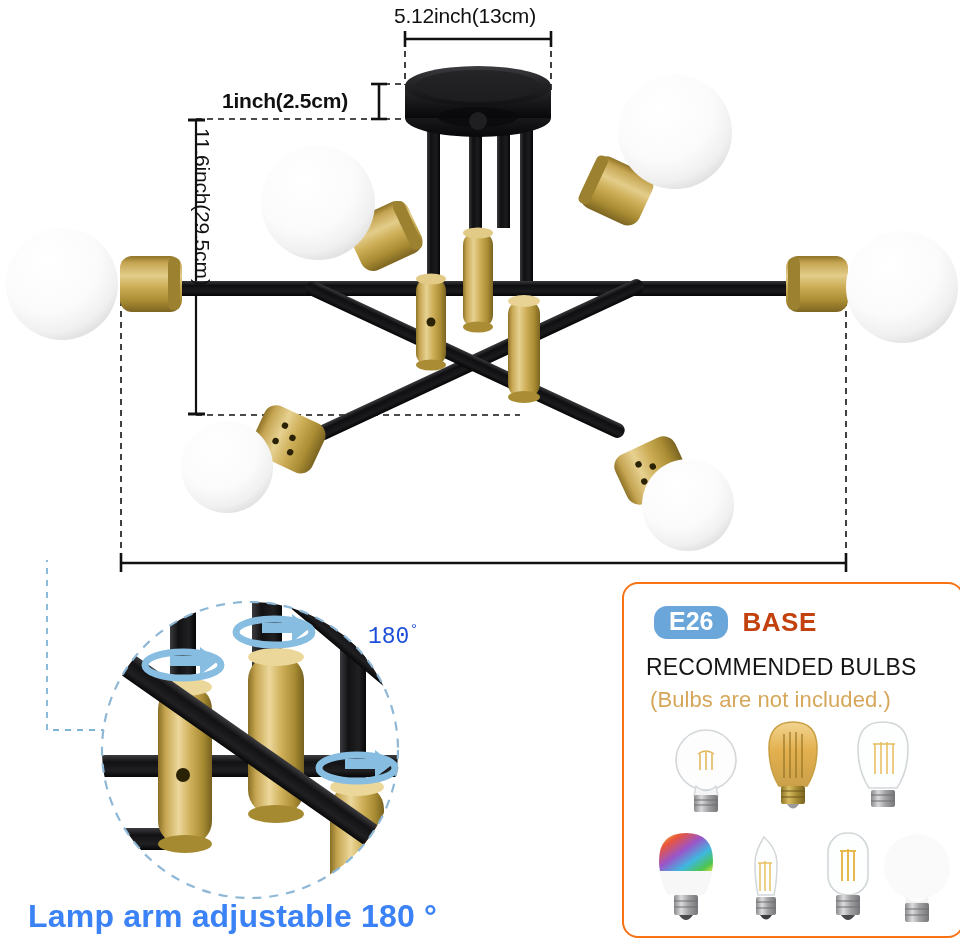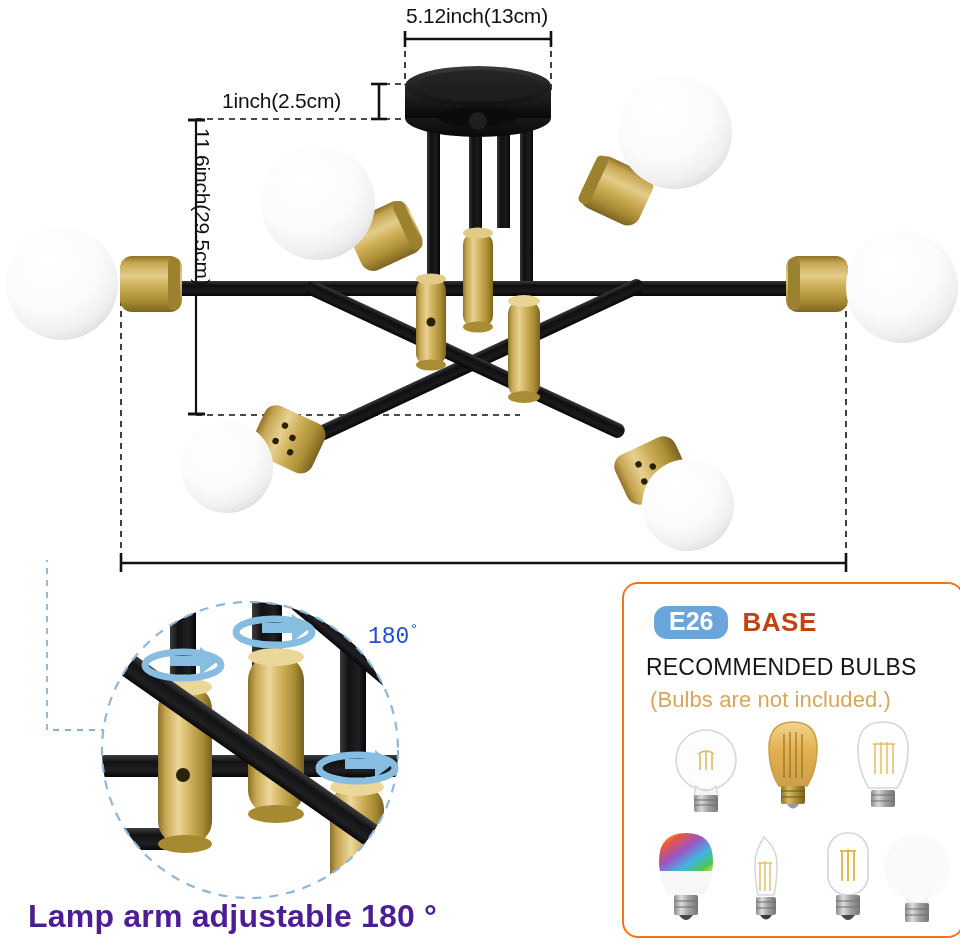--- a/index.html
+++ b/index.html
@@ -36,21 +36,21 @@
     position:absolute;left:22px;top:70px;font-size:23px;color:#151515;
     letter-spacing:0.2px;
   }
   #notincl-label{
     position:absolute;left:26px;top:103px;font-size:22px;color:#d6a75a;
     letter-spacing:0.1px;
   }
   .bulb-grid{position:absolute;left:0;width:100%;}
   
   #arm-caption{
-    left:28px;top:898px;font-size:32px;font-weight:bold;color:#4c1d95;
+    left:28px;top:898px;font-size:32px;font-weight:bold;color:#3b82f6;
     letter-spacing:0.2px;white-space:nowrap;
   }
   #inset-180{
     left:368px;top:622px;font-size:23px;color:#1d4ed8;font-weight:normal;font-family:Liberation Mono, monospace;
   }
 </style>
 </head>
 <body>
 
 <div id="stage">
@@ -222,22 +222,22 @@
         <rect x="618" y="444" width="66" height="54" rx="13" fill="url(#goldV)"></rect>
         <circle cx="642" cy="460" r="3.2" fill="#2a2205"></circle>
         <circle cx="654" cy="468" r="3.2" fill="#2a2205"></circle>
         <circle cx="640" cy="478" r="3.2" fill="#2a2205"></circle>
         <circle cx="658" cy="482" r="3.2" fill="#2a2205"></circle>
       </g>
       <circle cx="688" cy="505" r="46" fill="url(#globeG)"></circle>
     </g>
   </svg>
 
-  <div class="abs dimtext" style="left:394px;top:4px;margin-left:12px;">5.12inch(13cm)</div>
-  <div class="abs dimtext" style="left:222px;top:89px;">1inch(2.5cm)</div>
+  <div class="abs dimtext" style="left:394px;top:4px;">5.12inch(13cm)</div>
+  <div class="abs dimtext" style="left:222px;top:89px;font-weight:bold;">1inch(2.5cm)</div>
   <div class="abs dimtext vert" style="left:214px;top:128px;">11.6inch(29.5cm)</div>
 
   <svg class="abs" style="left:0;top:560px;" width="620" height="390" viewBox="0 0 620 390">
     <defs>
       <linearGradient id="goldV2" x1="0" y1="0" x2="1" y2="0">
         <stop offset="0%" stop-color="#8a7026"></stop>
         <stop offset="14%" stop-color="#c6a651"></stop>
         <stop offset="38%" stop-color="#ecd79b"></stop>
         <stop offset="60%" stop-color="#cfb05a"></stop>
         <stop offset="84%" stop-color="#a68a32"></stop>

